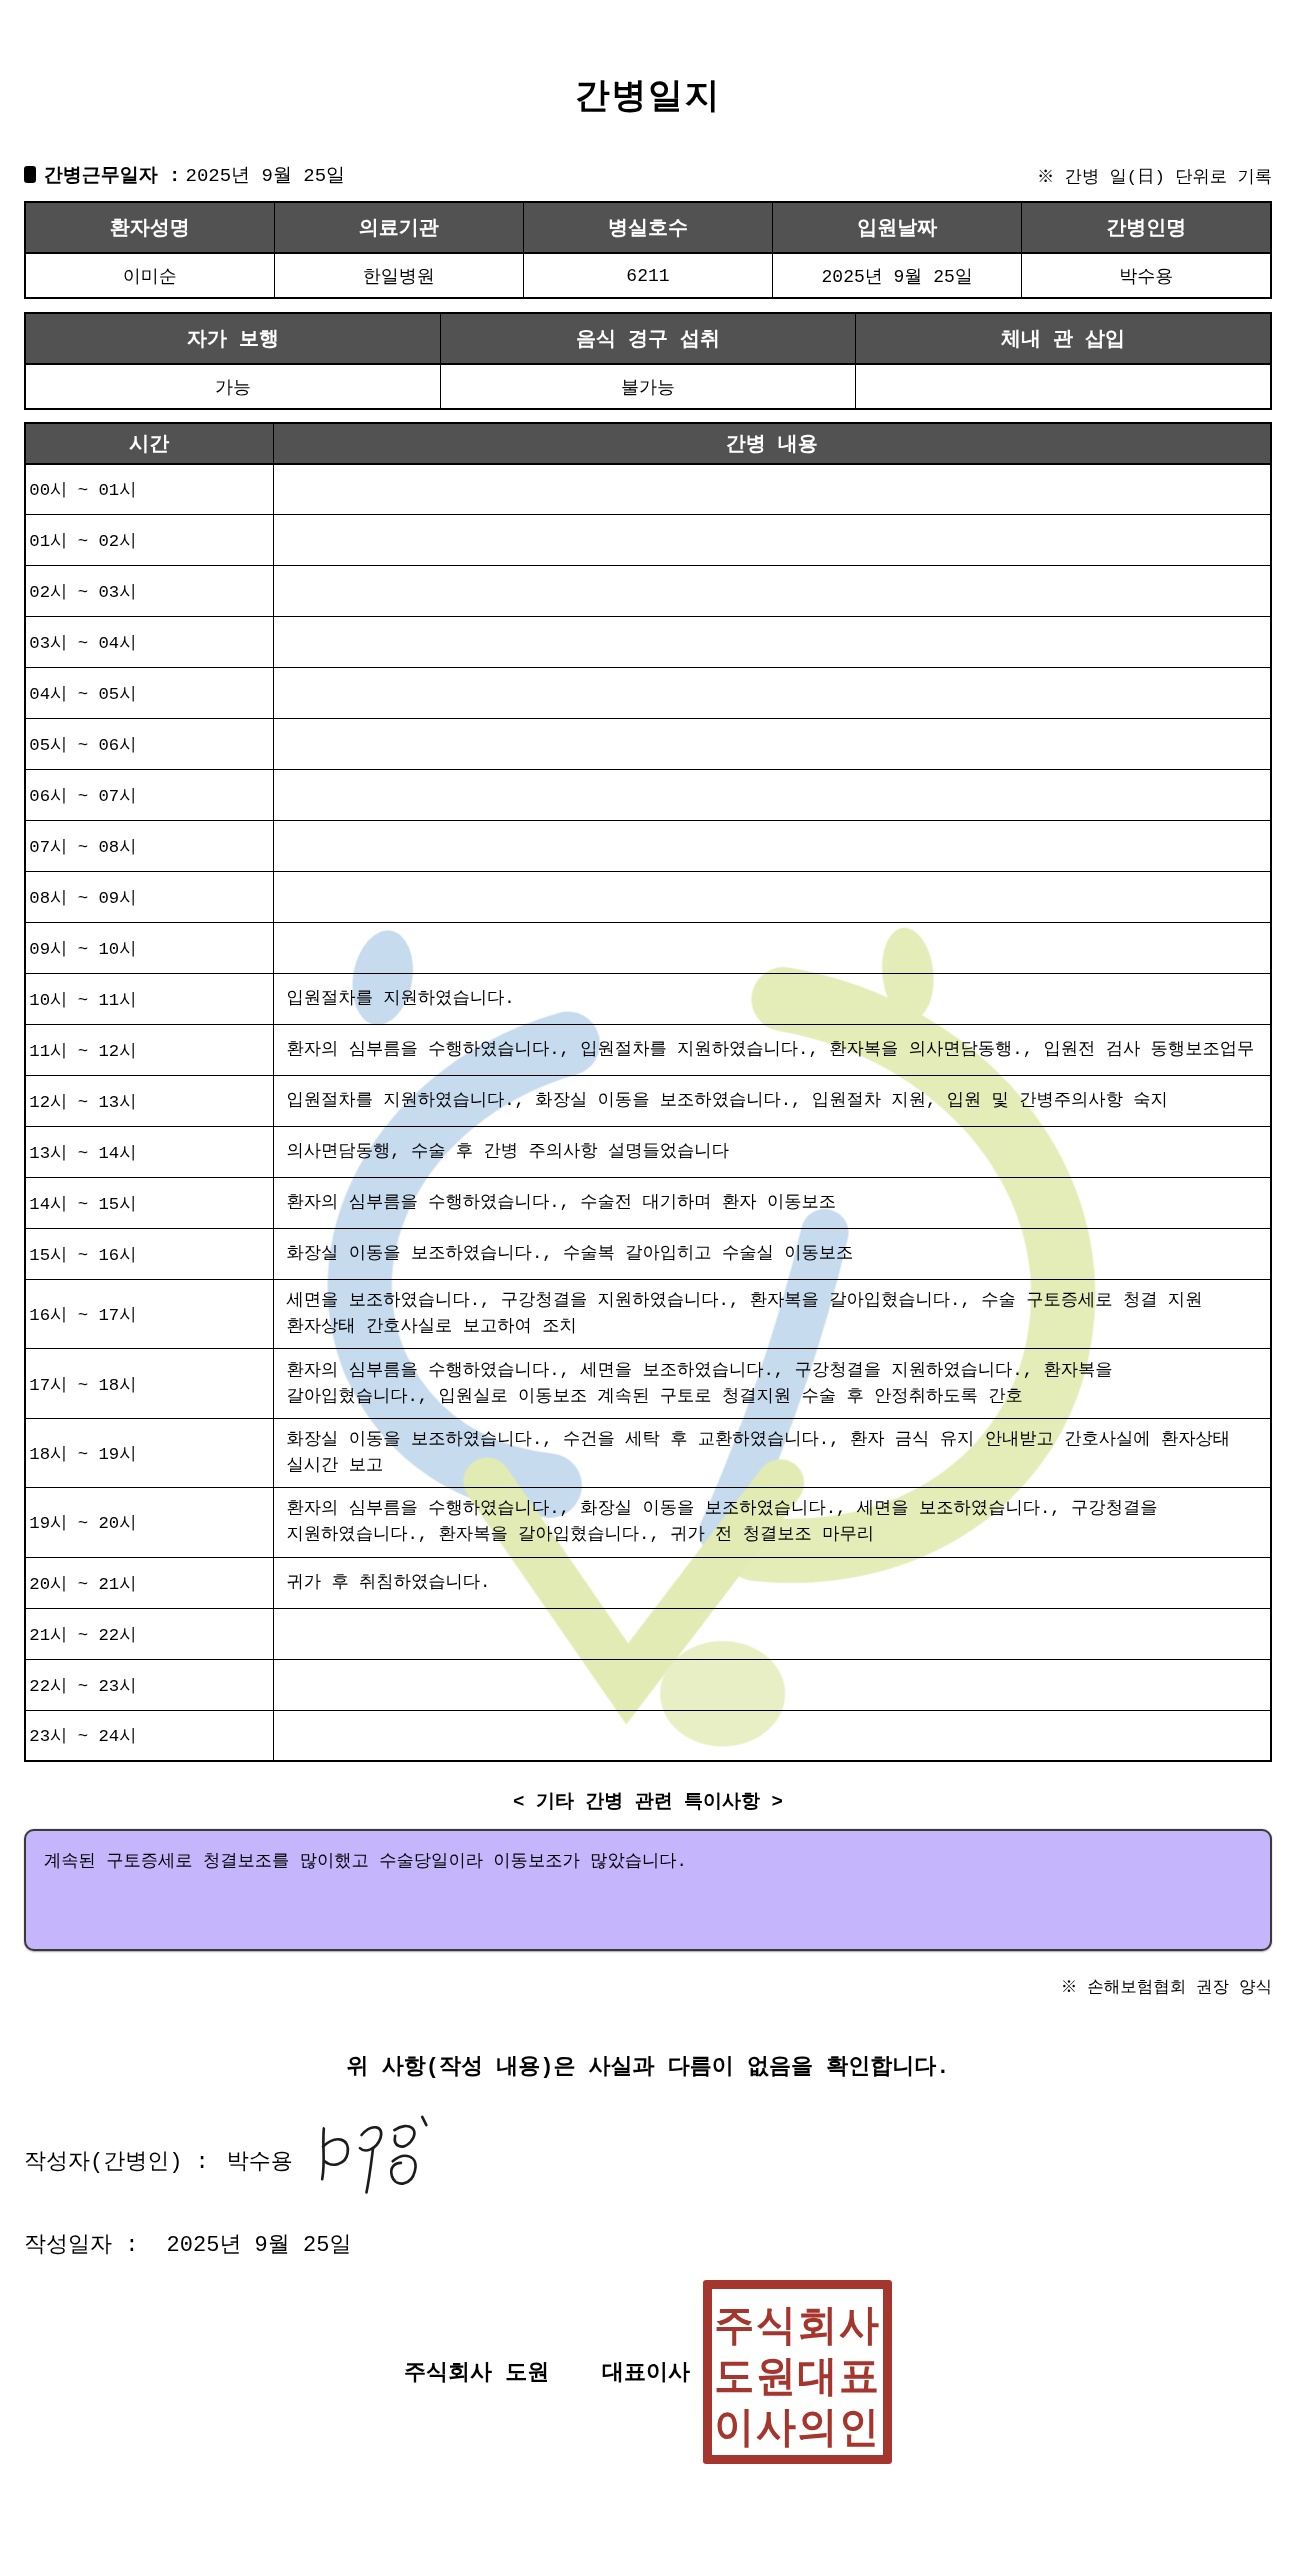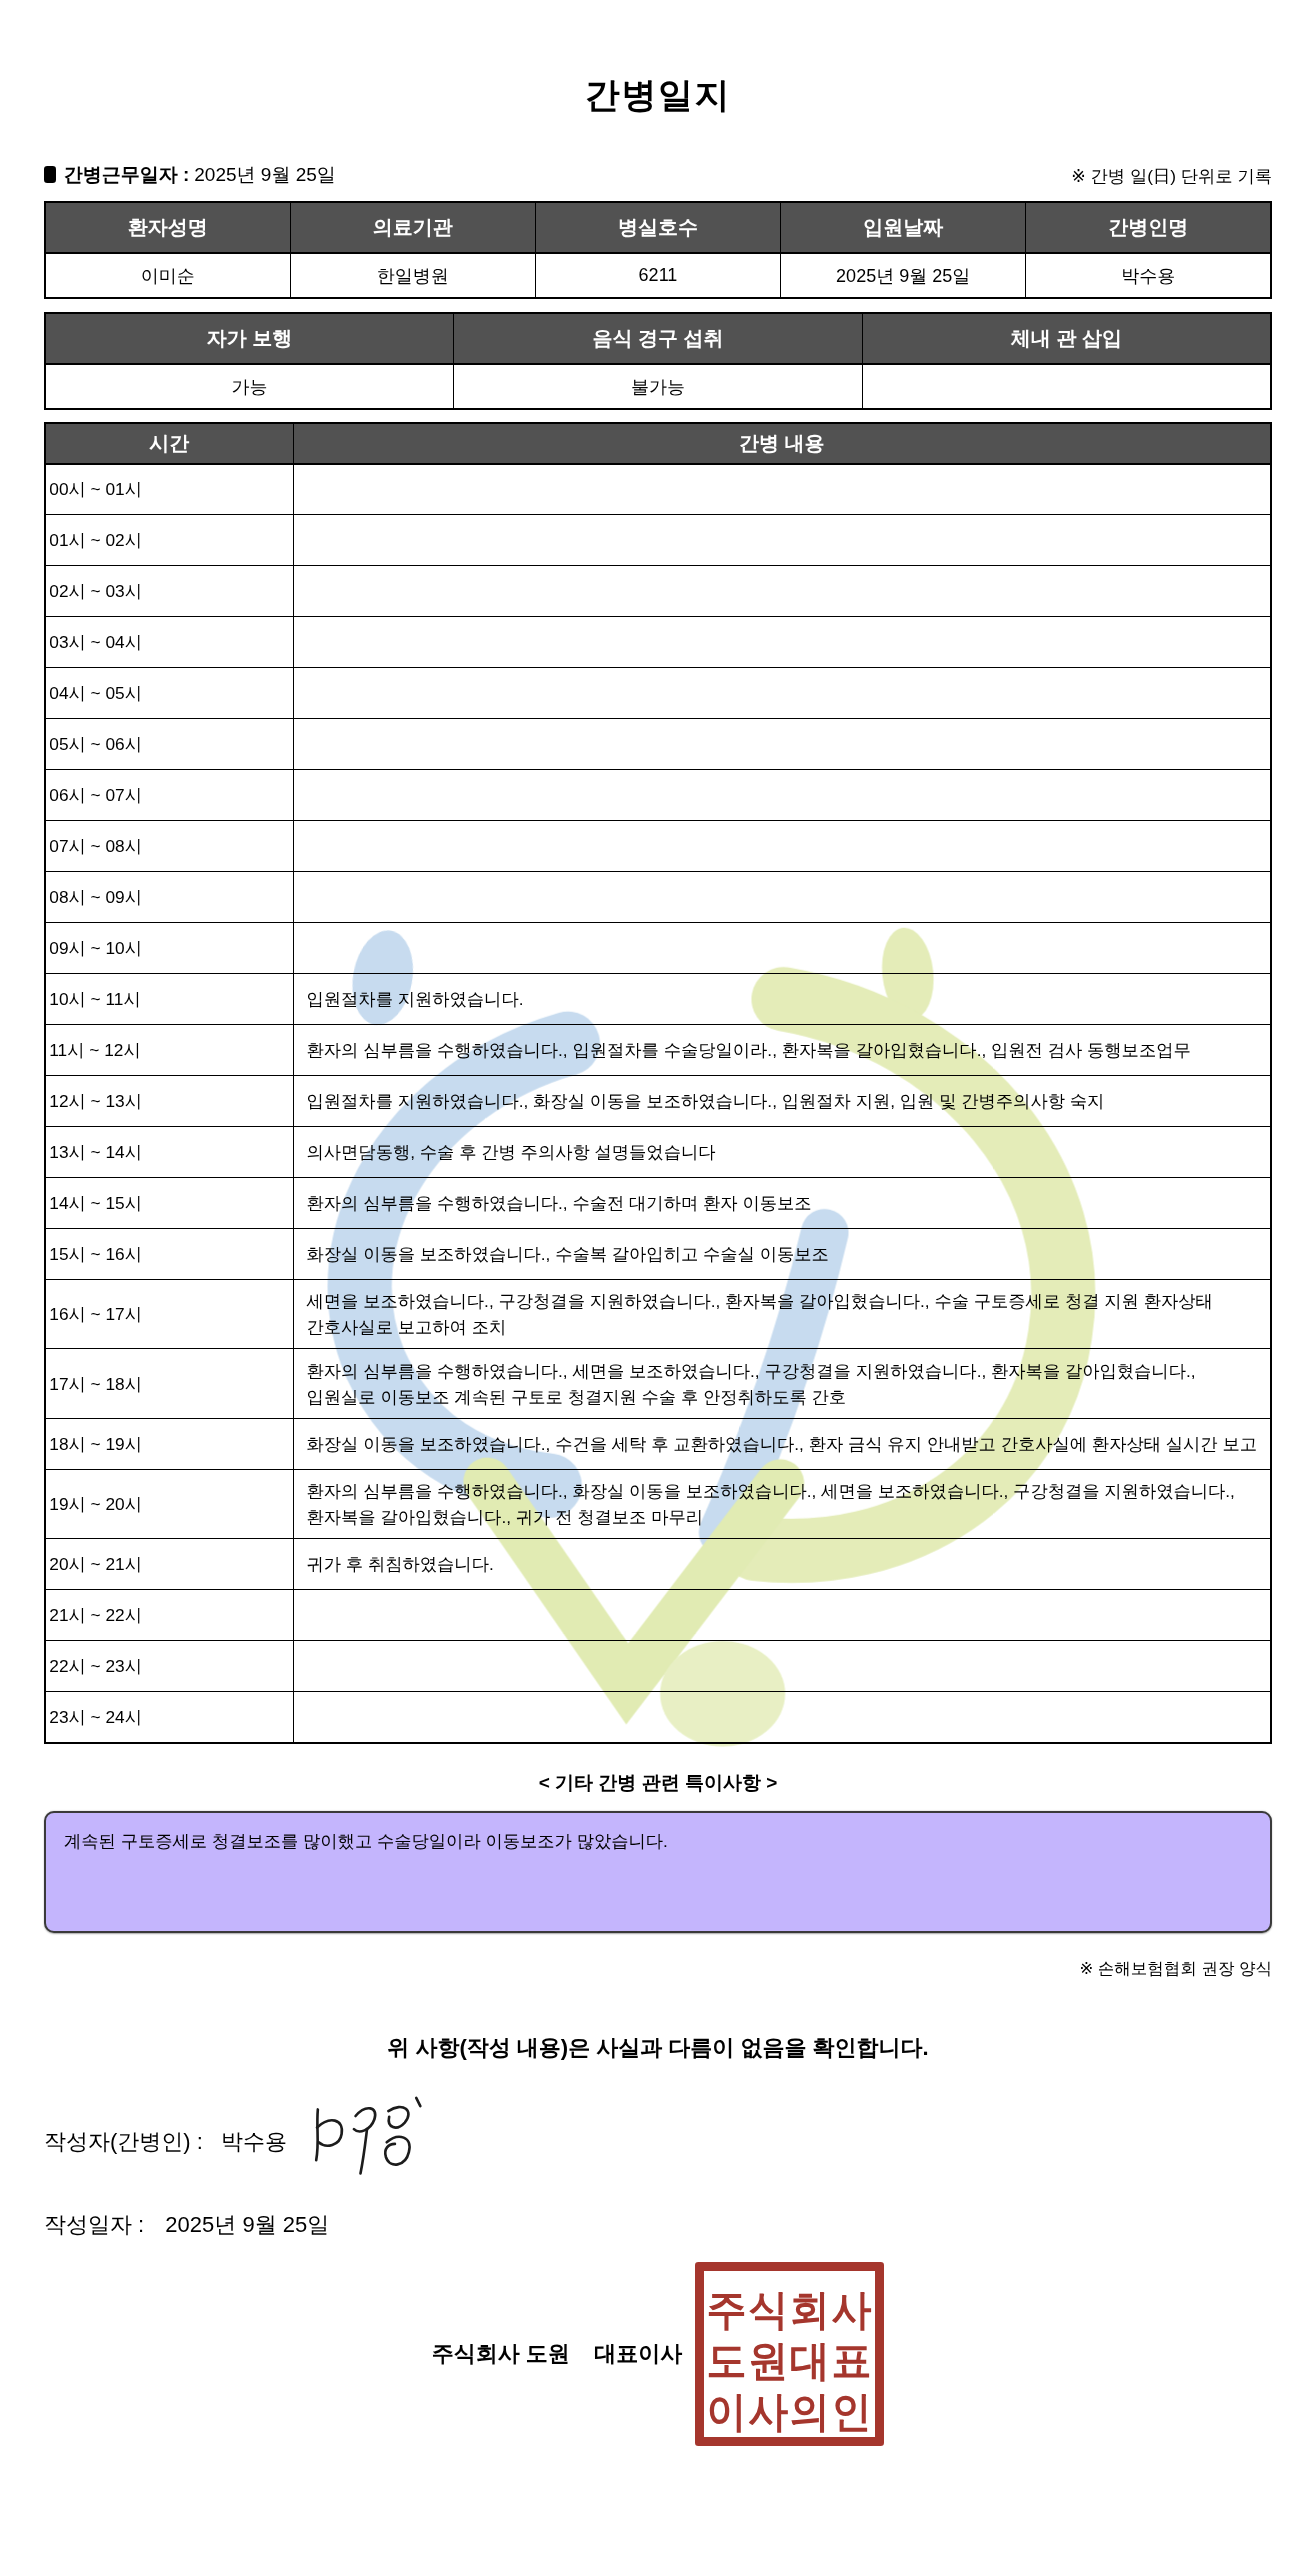--- a/index.html
+++ b/index.html
@@ -2,21 +2,21 @@
 <html lang="ko" style="font-size:13px"><head>
 <meta charset="utf-8">
 <style>
   * { margin:0; padding:0; box-sizing:border-box; }
   html,body { background:#ffffff; }
   body {
     width:1307px; height:2576px;
     font-family:"Liberation Sans","DejaVu Sans",sans-serif;
     color:#000; position:relative; overflow:hidden;
   }
-  .page { position:relative; z-index:1; padding:0 35px 0 44px; }
+  .page { position:relative; z-index:1; padding:0 35px 0 24px;font-family:Liberation Mono, monospace; }
   .watermark { position:absolute; inset:0; z-index:0; pointer-events:none; }
 
   .title { text-align:center; font-size:35px; font-weight:bold; letter-spacing:1.6px; padding-top:72px; }
 
   .meta-row { display:flex; justify-content:space-between; align-items:flex-end; margin-top:43px; }
   .meta-left { font-size:19px; font-weight:bold; }
   .meta-left .bullet { display:inline-block; width:11.5px; height:16.5px; background:#000; border-radius:3.3px; margin-right:8.2px; vertical-align:-1.6px; }
   .meta-left .val { font-weight:normal; margin-left:5px; }
   .meta-right { font-size:17.3px; }
 
@@ -178,21 +178,21 @@
         <tr>
           <td class="time-cell">09시 ~ 10시</td>
           <td class="content-cell"></td>
         </tr>
         <tr>
           <td class="time-cell">10시 ~ 11시</td>
           <td class="content-cell">입원절차를 지원하였습니다.</td>
         </tr>
         <tr>
           <td class="time-cell">11시 ~ 12시</td>
-          <td class="content-cell">환자의 심부름을 수행하였습니다., 입원절차를 수술당일이라., 환자복을 갈아입혔습니다., 입원전 검사 동행보조업무</td>
+          <td class="content-cell">환자의 심부름을 수행하였습니다., 입원절차를 지원하였습니다., 환자복을 의사면담동행., 입원전 검사 동행보조업무</td>
         </tr>
         <tr>
           <td class="time-cell">12시 ~ 13시</td>
           <td class="content-cell">입원절차를 지원하였습니다., 화장실 이동을 보조하였습니다., 입원절차 지원, 입원 및 간병주의사항 숙지</td>
         </tr>
         <tr>
           <td class="time-cell">13시 ~ 14시</td>
           <td class="content-cell">의사면담동행, 수술 후 간병 주의사항 설명들었습니다</td>
         </tr>
         <tr>

